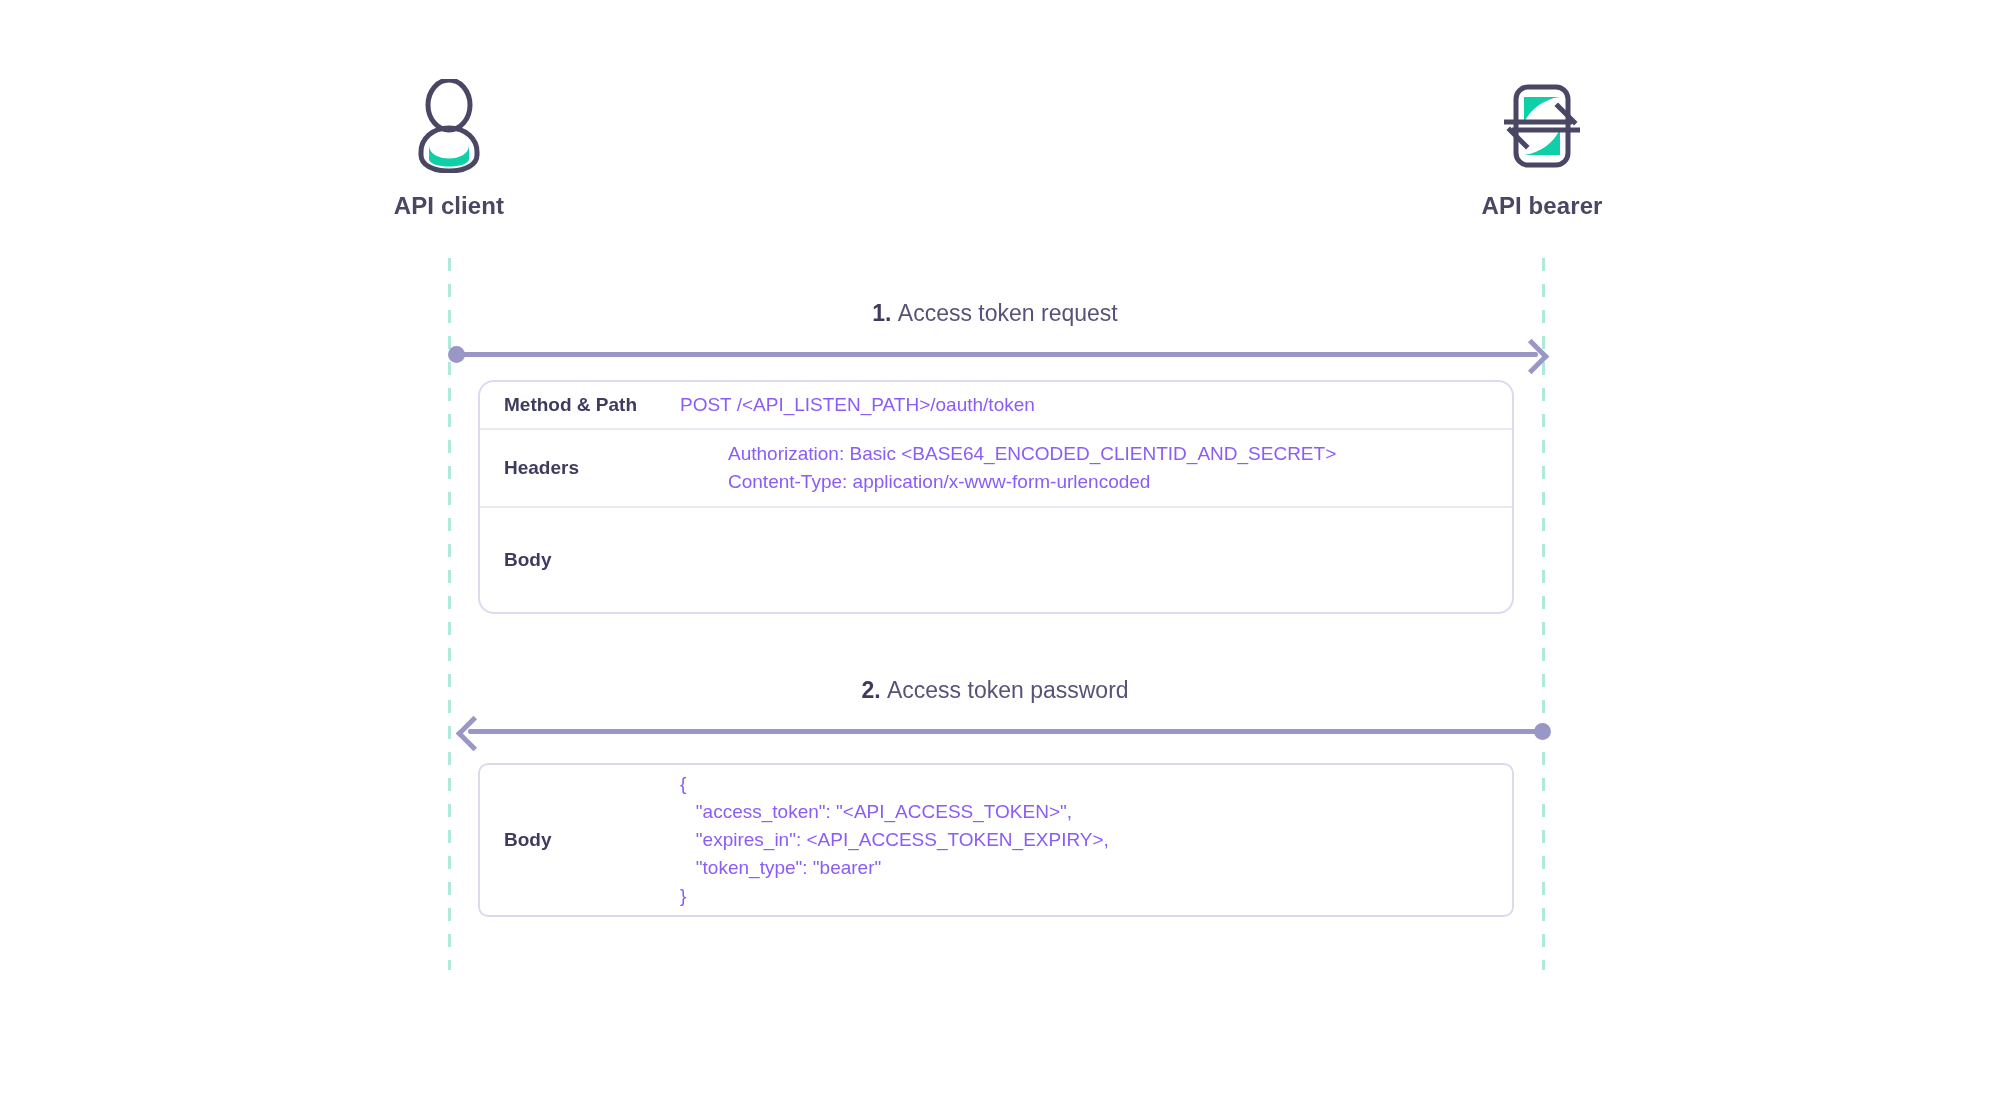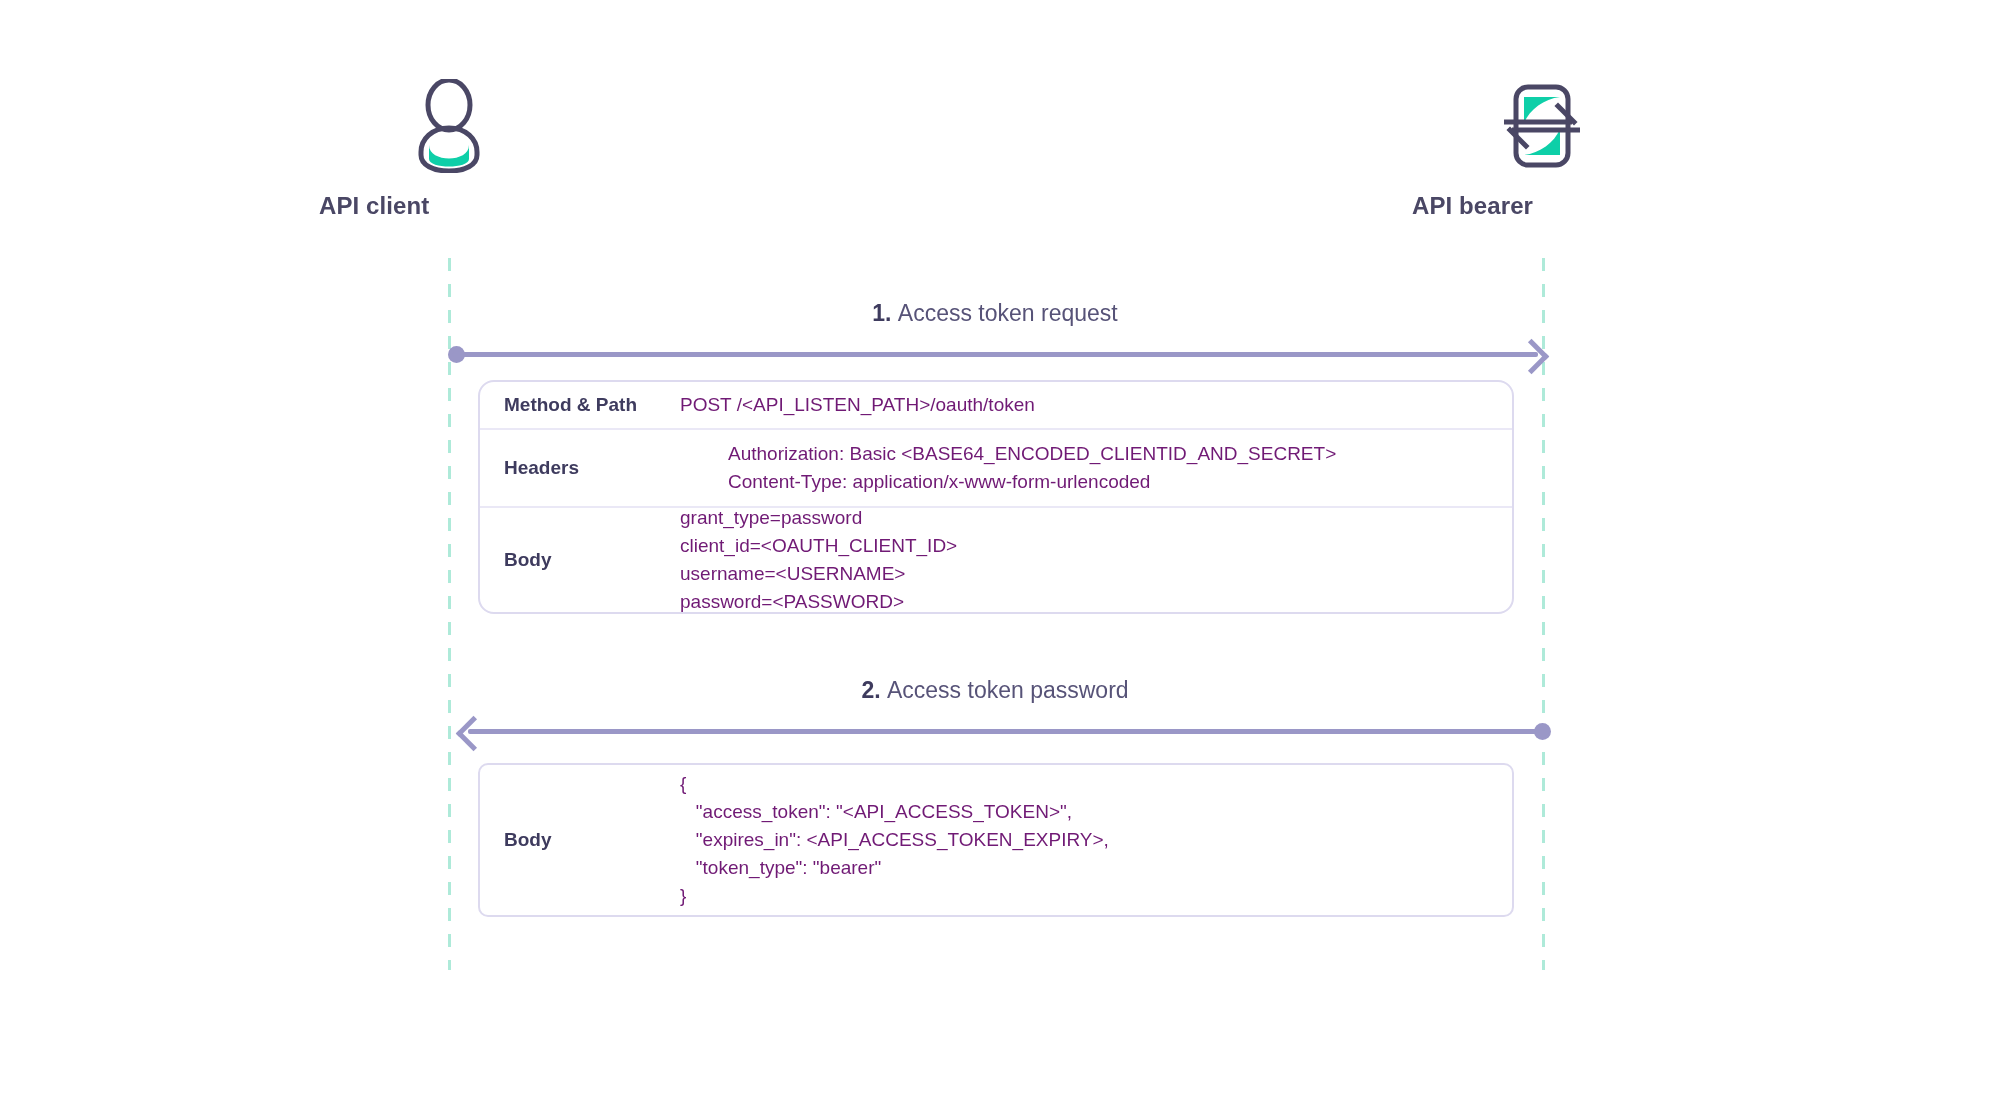--- a/index.html
+++ b/index.html
@@ -16,20 +16,21 @@
     width: 2000px;
     height: 1094px;
     background: #ffffff;
     overflow: hidden;
   }
 
   
   .actor {
     position: absolute;
     width: 260px;
+    text-align: center;
   }
   .actor-icon {
     height: 96px;
     display: flex;
     align-items: center;
     justify-content: center;
   }
   .actor-label {
     margin-top: 18px;
     font-size: 24px;
@@ -126,21 +127,21 @@
     flex: 0 0 200px;
     padding: 0 0 0 24px;
     font-size: 19px;
     font-weight: bold;
     color: #3e3b5e;
     box-sizing: border-box;
   }
   .row-value {
     flex: 1 1 auto;
     font-size: 19px;
-    color: #701a75;
+    color: #8b5cf6;
     line-height: 28px;
     white-space: pre;
     padding-right: 16px;
   }
   .row-method  { height: 46px; }
   .row-headers { height: 76px; gap: 48px; }
   .row-body    { height: 104px; }
   .row-json    { height: 150px; }
 </style>
 </head>
@@ -191,24 +192,20 @@
       <div class="row-label">Method &amp; Path</div>
       <div class="row-value">POST /&lt;API_LISTEN_PATH&gt;/oauth/token</div>
     </div>
     <div class="detail-row row-headers">
       <div class="row-label">Headers</div>
       <div class="row-value">Authorization: Basic &lt;BASE64_ENCODED_CLIENTID_AND_SECRET&gt;
 Content-Type: application/x-www-form-urlencoded</div>
     </div>
     <div class="detail-row row-body">
       <div class="row-label">Body</div>
-      <div class="row-value">grant_type=password
-client_id=&lt;OAUTH_CLIENT_ID&gt;
-username=&lt;USERNAME&gt;
-password=&lt;PASSWORD&gt;</div>
     </div>
   </div>
 
   <div class="msg-label" id="msg2-label">
     <span class="step-num">2. </span>
     <span>Access token password</span>
   </div>
   <div class="arrow-dot" id="msg2-dot"></div>
   <div class="arrow-line" id="msg2-line"></div>
   <div class="arrow-head left" id="msg2-head"></div>

